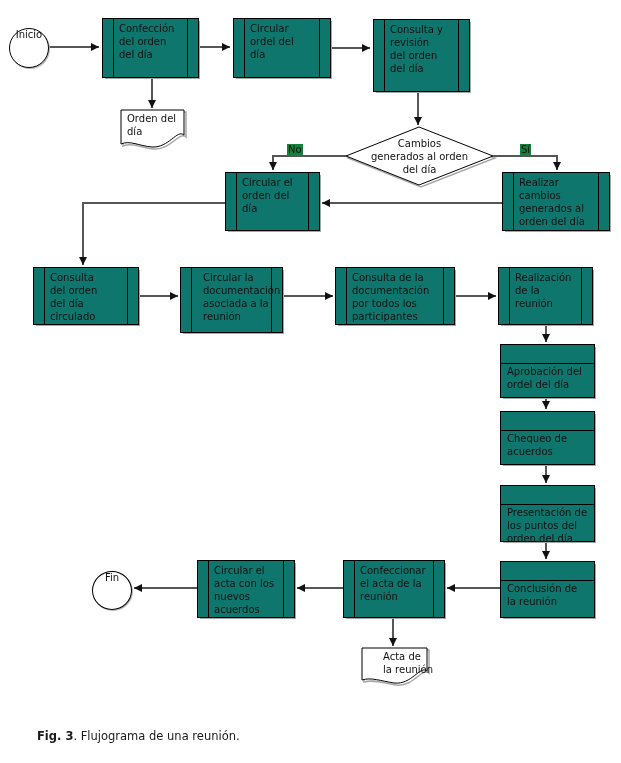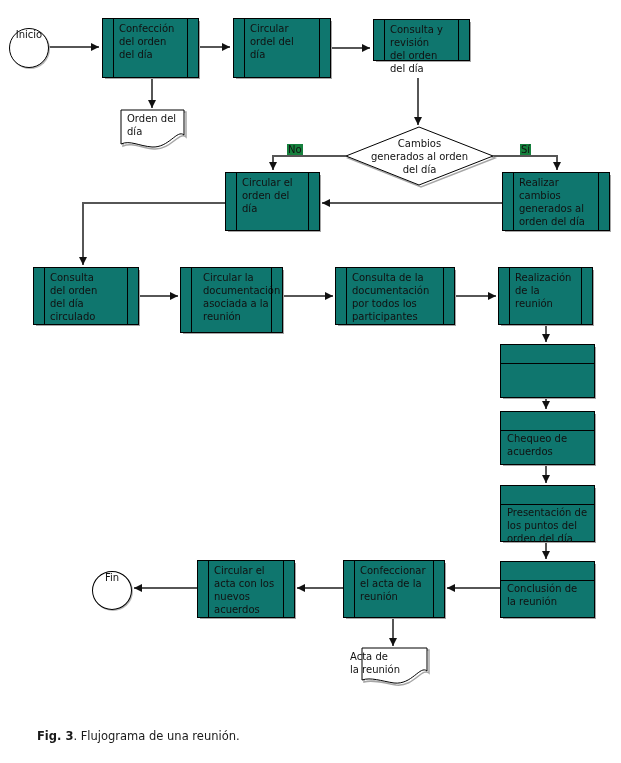--- a/index.html
+++ b/index.html
@@ -87,32 +87,32 @@
 del orden
 del día</div>
   </div>
   <div class="node pproc" style="left:233px;top:18px;width:98px;height:60px;">
     <span class="vl l"></span>
     <span class="vl r"></span>
     <div class="lbl">Circular
 ordel del
 día</div>
   </div>
-  <div class="node pproc" style="left:373px;top:19px;width:97px;height:42px;">
+  <div class="node pproc" style="left:373px;top:19px;width:97px;height:73px;">
     <span class="vl l"></span>
     <span class="vl r"></span>
     <div class="lbl">Consulta y
 revisión
 del orden
 del día</div>
   </div>
 
   <div class="shape-label" style="left:127px;top:112px;">Orden del
 día</div>
-  <div class="shape-label" style="left:350px;top:650px;">Acta de
+  <div class="shape-label" style="left:383px;top:650px;">Acta de
 la reunión</div>
 
   <div class="shape-label center" style="left:346px;top:137px;width:147px;">Cambios
 generados al orden
 del día</div>
   <div class="edge-label" style="left:287px;top:144px;">No</div>
   <div class="edge-label" style="left:520px;top:144px;">Sí</div>
 
   <div class="node pproc" style="left:225px;top:172px;width:95px;height:59px;">
     <span class="vl l"></span>
@@ -157,20 +157,22 @@
   <div class="node pproc" style="left:498px;top:267px;width:95px;height:58px;">
     <span class="vl l"></span>
     <span class="vl r"></span>
     <div class="lbl">Realización
 de la
 reunión</div>
   </div>
 
   <div class="node tproc" style="left:500px;top:344px;width:95px;height:54px;">
     <span class="hl"></span>
+    <div class="lbl">Aprobación del
+ordel del día</div>
   </div>
   <div class="node tproc" style="left:500px;top:411px;width:95px;height:54px;">
     <span class="hl"></span>
     <div class="lbl">Chequeo de
 acuerdos</div>
   </div>
   <div class="node tproc" style="left:500px;top:485px;width:95px;height:57px;">
     <span class="hl"></span>
     <div class="lbl">Presentación de
 los puntos del

